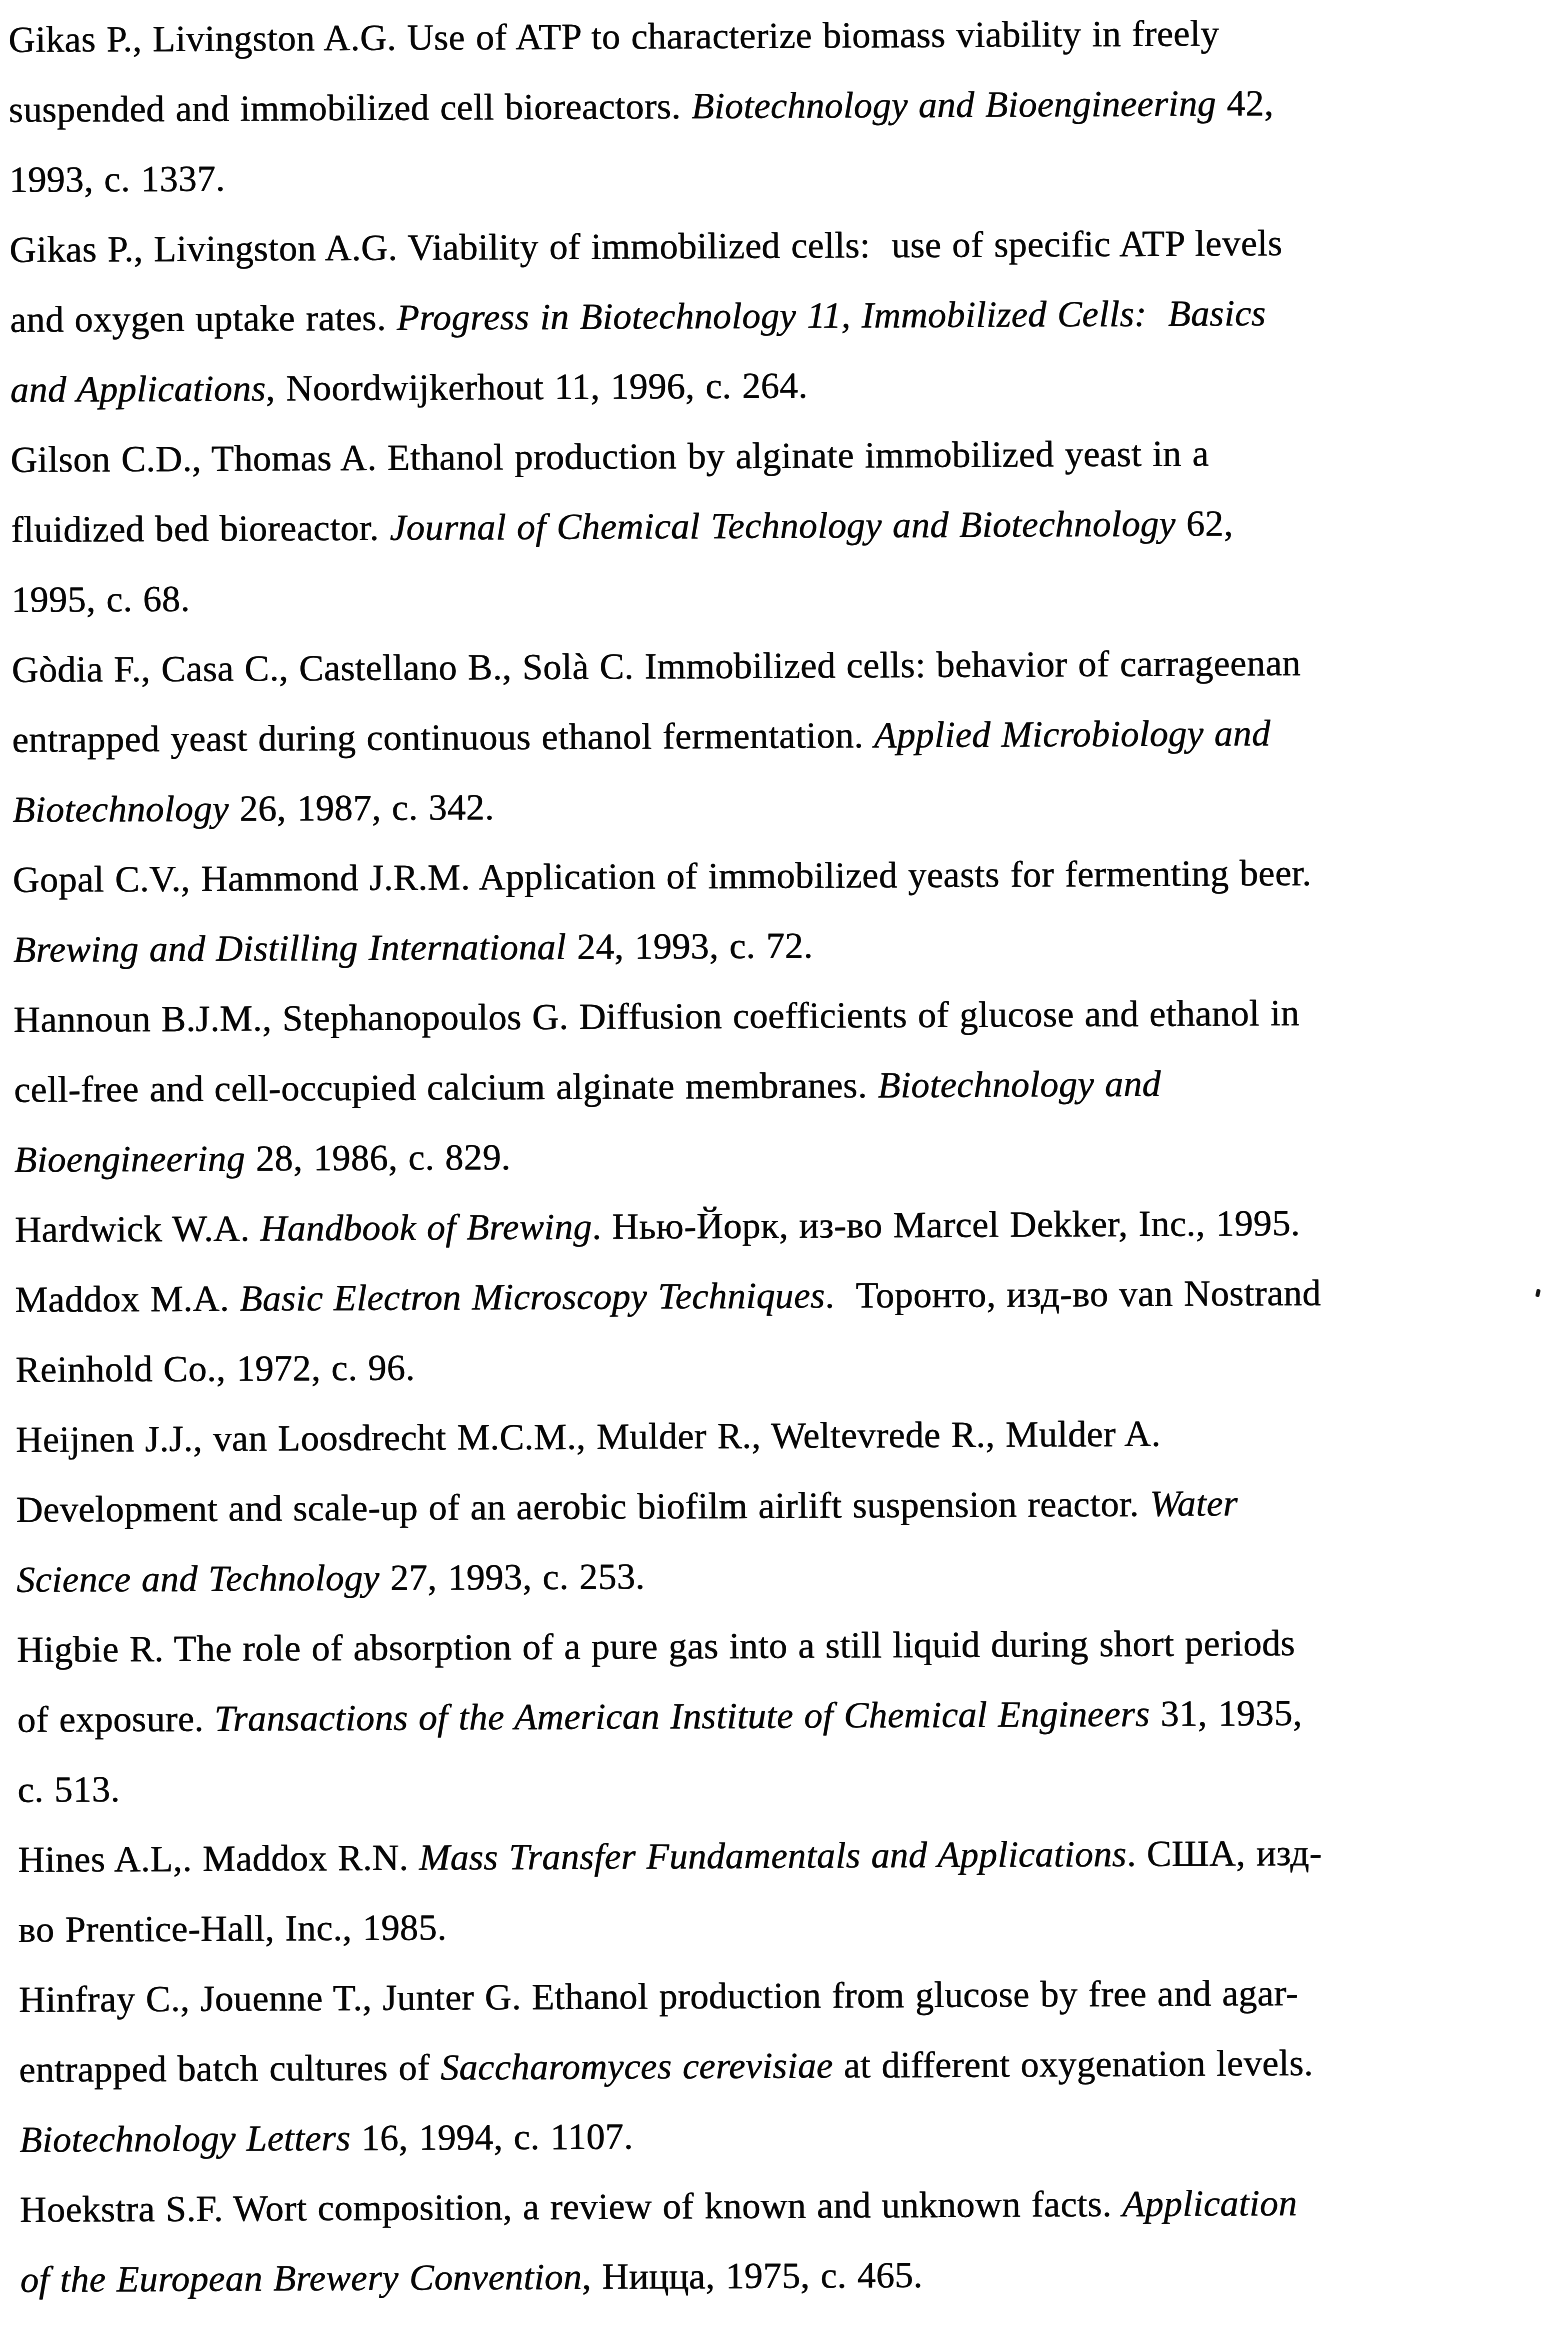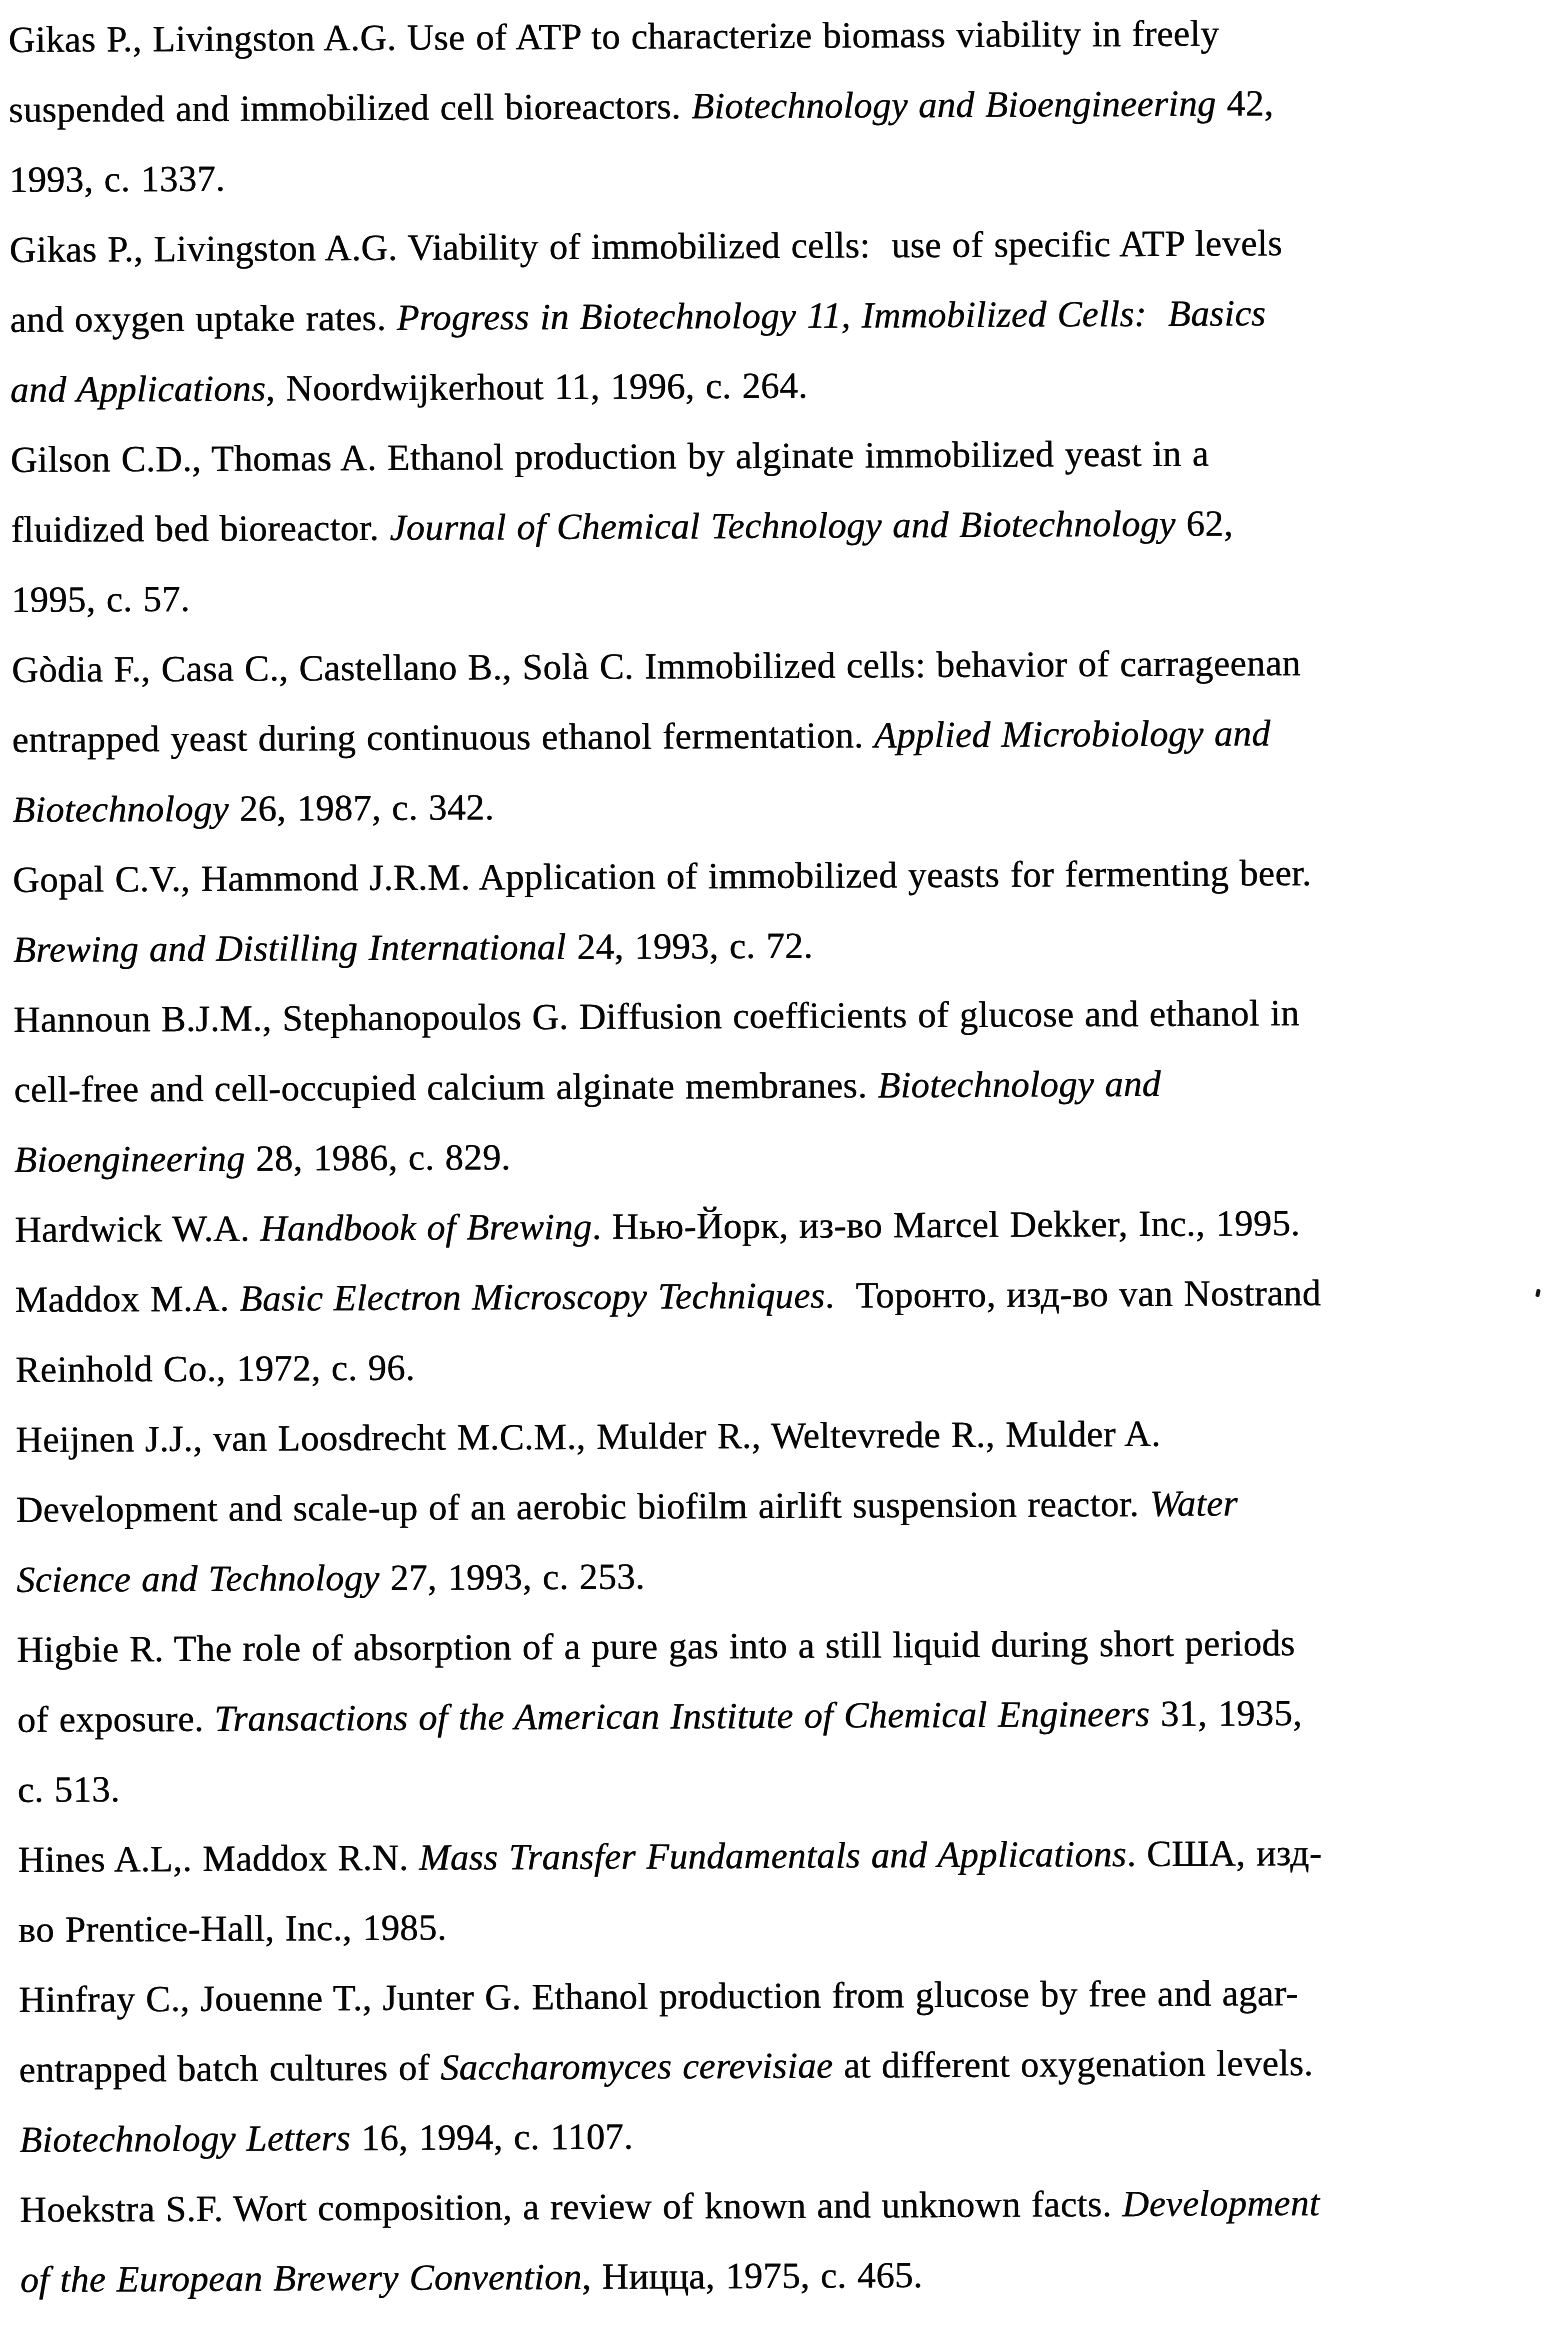--- a/index.html
+++ b/index.html
@@ -63,21 +63,21 @@
         <div class="line" style="color: rgb(6, 6, 6);"><span>1993, c. 1337.</span></div>
       </div>
       <div class="reference">
         <div class="line" style="color: rgb(6, 6, 6);"><span>Gikas P., Livingston A.G. Viability of immobilized cells: &nbsp;use of specific ATP levels</span></div>
         <div class="line" style="color: rgb(6, 6, 6);"><span>and oxygen uptake rates. </span><em>Progress in Biotechnology 11, Immobilized Cells: &nbsp;Basics</em></div>
         <div class="line" style="color: rgb(6, 6, 6);"><em>and Applications</em><span>, Noordwijkerhout 11, 1996, c. 264.</span></div>
       </div>
       <div class="reference">
         <div class="line" style="color: rgb(6, 6, 6);"><span>Gilson C.D., Thomas A. Ethanol production by alginate immobilized yeast in a</span></div>
         <div class="line" style="color: rgb(6, 6, 6);"><span>fluidized bed bioreactor. </span><em>Journal of Chemical Technology and Biotechnology</em><span> 62,</span></div>
-        <div class="line" style="color: rgb(6, 6, 6);"><span>1995, c. 57.</span></div>
+        <div class="line" style="color: rgb(6, 6, 6);"><span>1995, c. 68.</span></div>
       </div>
       <div class="reference">
         <div class="line" style="color: rgb(6, 6, 6);"><span>Gòdia F., Casa C., Castellano B., Solà C. Immobilized cells: behavior of carrageenan</span></div>
         <div class="line" style="color: rgb(6, 6, 6);"><span>entrapped yeast during continuous ethanol fermentation. </span><em>Applied Microbiology and</em></div>
         <div class="line" style="color: rgb(6, 6, 6);"><em>Biotechnology</em><span> 26, 1987, c. 342.</span></div>
       </div>
       <div class="reference">
         <div class="line" style="color: rgb(6, 6, 6);"><span>Gopal C.V., Hammond J.R.M. Application of immobilized yeasts for fermenting beer.</span></div>
         <div class="line" style="color: rgb(6, 6, 6);"><em>Brewing and Distilling International</em><span> 24, 1993, c. 72.</span></div>
       </div>
@@ -106,19 +106,19 @@
       <div class="reference">
         <div class="line" style="color: rgb(6, 6, 6);"><span>Hines A.L,. Maddox R.N. </span><em>Mass Transfer Fundamentals and Applications</em><span>. США, изд-</span></div>
         <div class="line" style="color: rgb(6, 6, 6);"><span>во Prentice-Hall, Inc., 1985.</span></div>
       </div>
       <div class="reference">
         <div class="line" style="color: rgb(6, 6, 6);"><span>Hinfray C., Jouenne T., Junter G. Ethanol production from glucose by free and agar-</span></div>
         <div class="line" style="color: rgb(6, 6, 6);"><span>entrapped batch cultures of </span><em>Saccharomyces cerevisiae</em><span> at different oxygenation levels.</span></div>
         <div class="line" style="color: rgb(6, 6, 6);"><em>Biotechnology Letters</em><span> 16, 1994, c. 1107.</span></div>
       </div>
       <div class="reference">
-        <div class="line" style="color: rgb(6, 6, 6);"><span>Hoekstra S.F. Wort composition, a review of known and unknown facts. </span><em>Development</em></div>
+        <div class="line" style="color: rgb(6, 6, 6);"><span>Hoekstra S.F. Wort composition, a review of known and unknown facts. </span><em>Application</em></div>
         <div class="line" style="color: rgb(6, 6, 6);"><em>of the European Brewery Convention</em><span>, Ницца, 1975, c. 465.</span></div>
       </div>
     </div>
 </div>
 <div class="artifact"></div>
 
 
 </body></html>

